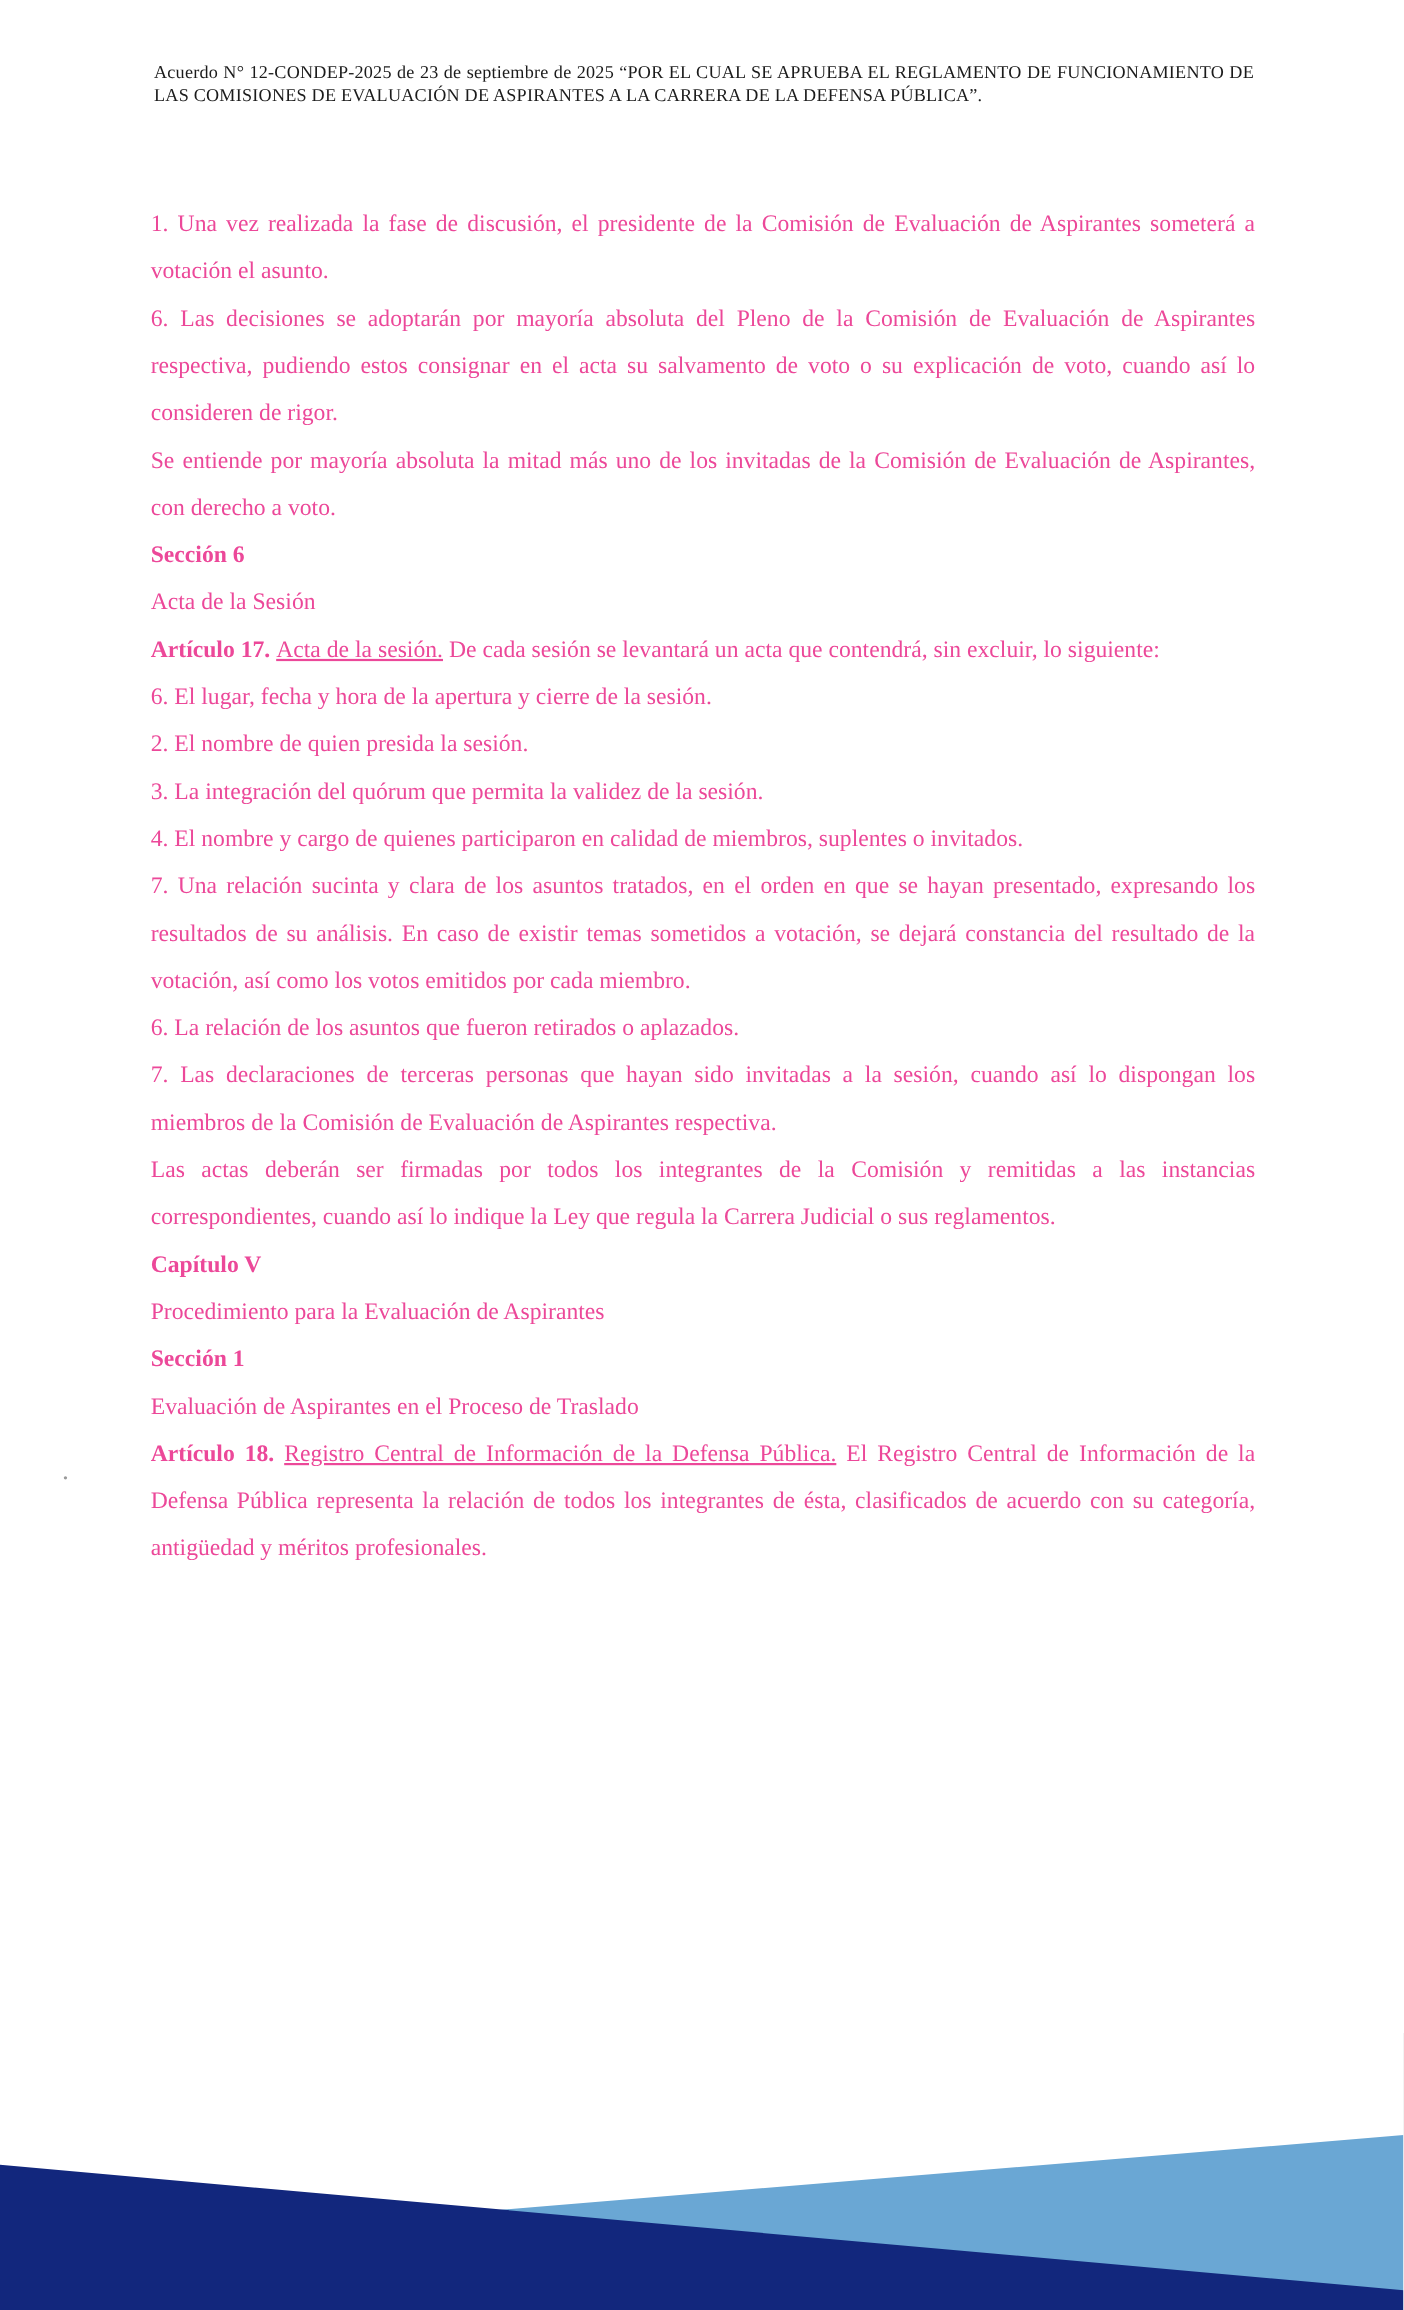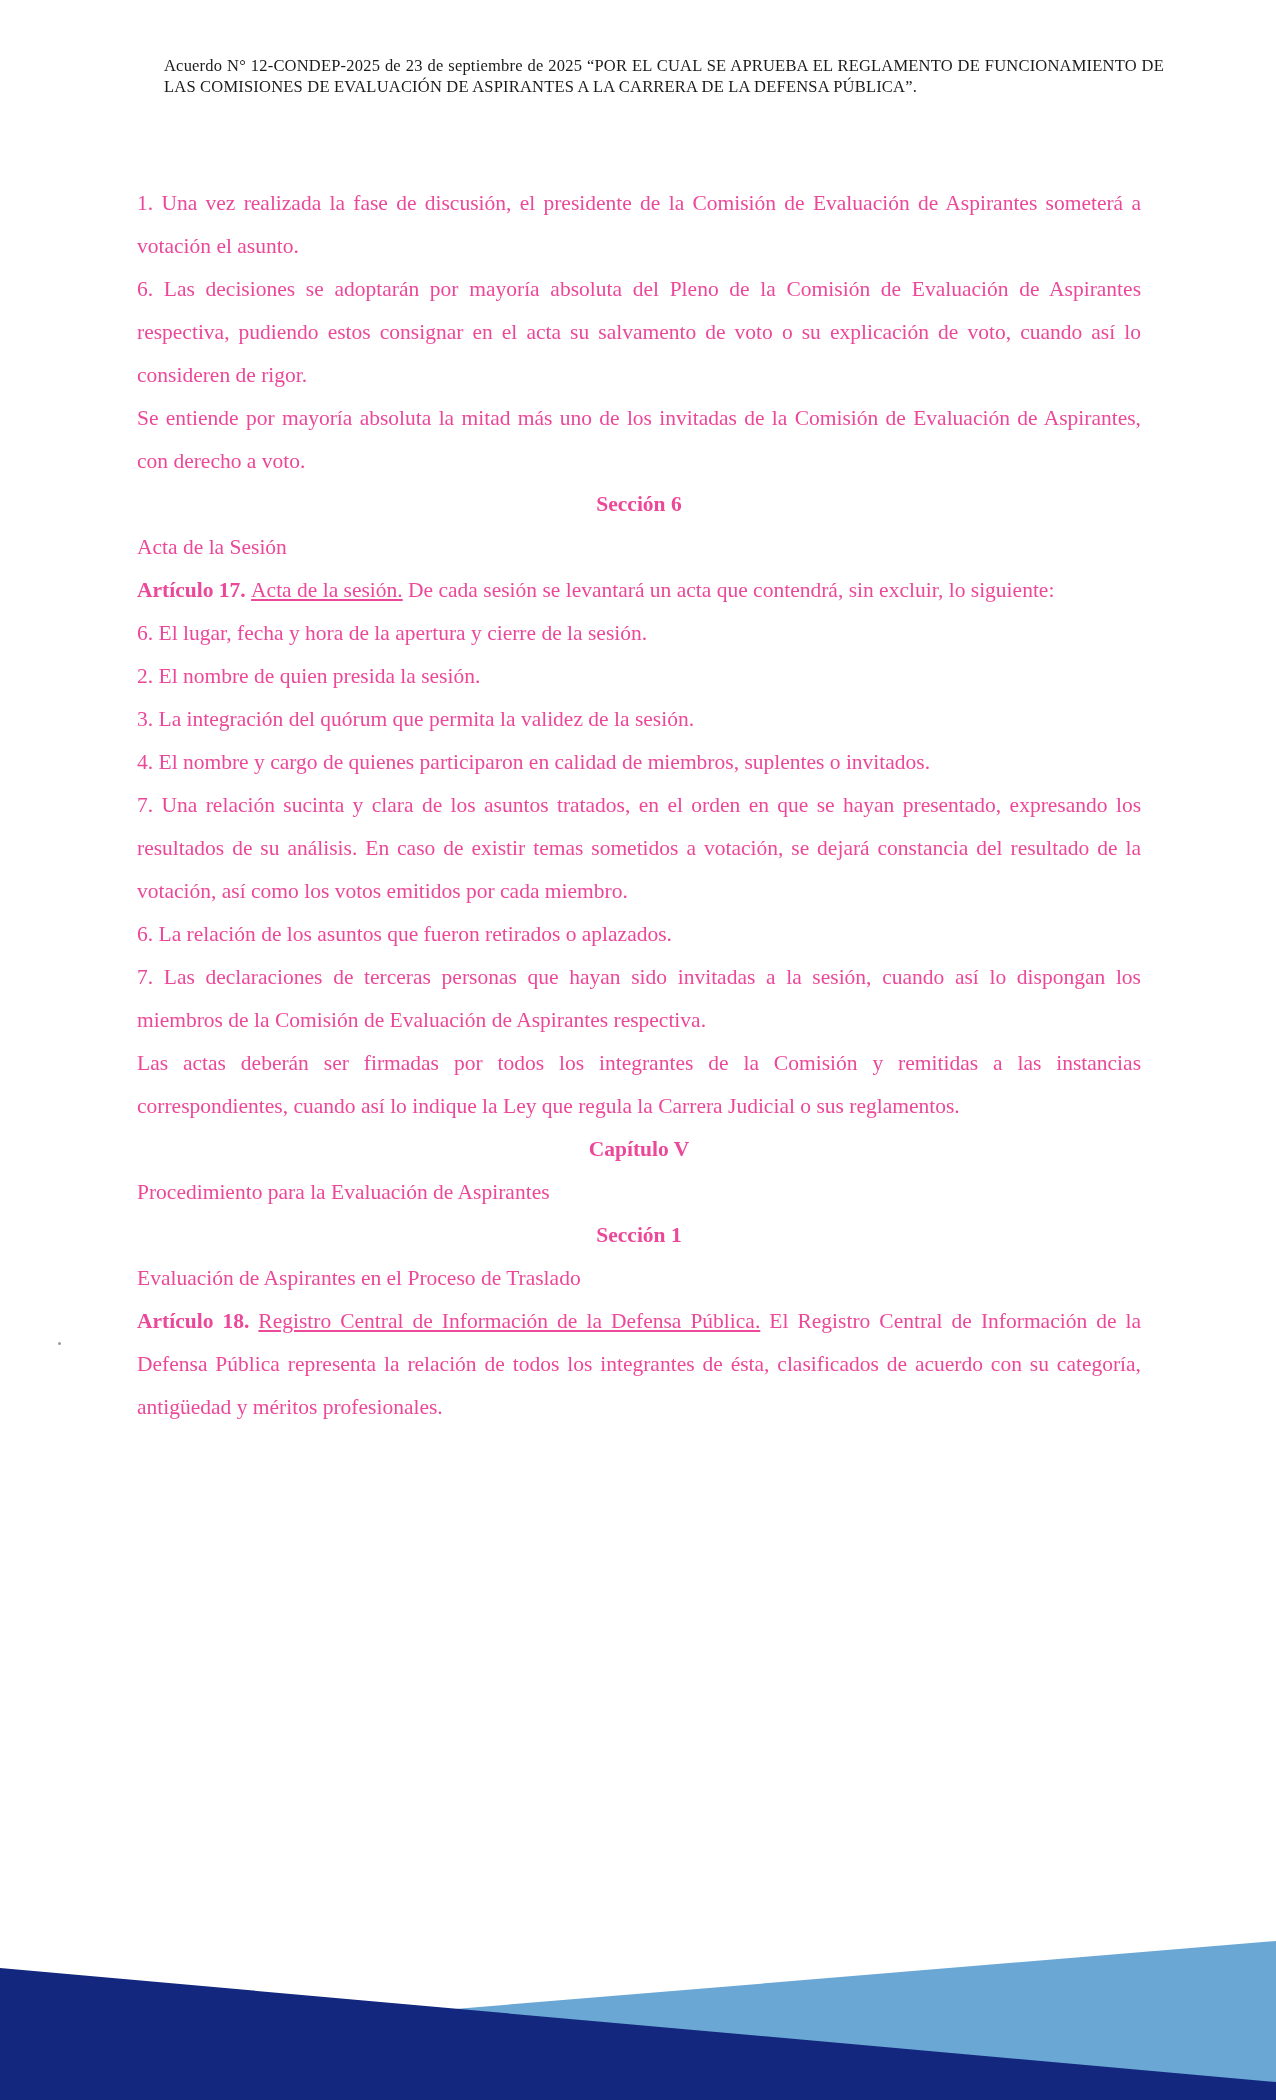--- a/index.html
+++ b/index.html
@@ -12,35 +12,34 @@
     font-family:"Liberation Serif","DejaVu Serif",serif;
     color:#141414;
   }
   .doc-header {
     position:absolute;
     top:55px; left:140px; width:1000px;
     font-size:16.5px; line-height:1.3;
     text-align:justify;
     letter-spacing:0.2px;
     color:#1b1b1b;
-    margin-left:24px;
   }
   .doc-body {
     position:absolute;
     top:182px; left:137px; width:1004px;
     font-size:21.5px; line-height:43px;
     text-align:justify;
     color:#ec4899;
   }
   .doc-body p { margin:0; }
   .para { text-align:justify; }
   .gap-lg { margin-top:48px; }
   .gap-md { margin-top:36px; }
   .gap-sm { margin-top:20px; }
-  .heading { text-align:center; font-weight:bold; }
+  .heading { text-align:left; font-weight:bold; }
   .subheading { text-align:left; font-weight:normal; }
   .bold { font-weight:bold; }
   .underline { text-decoration:underline; }
   .artifact-dot {
     position:absolute; left:58px; top:1342px;
     width:3px; height:3px; background:#9a9a9a; border-radius:50%;
   }
   .footer-art {
     position:absolute; left:0; bottom:0;
     width:1276px; height:170px; display:block;

